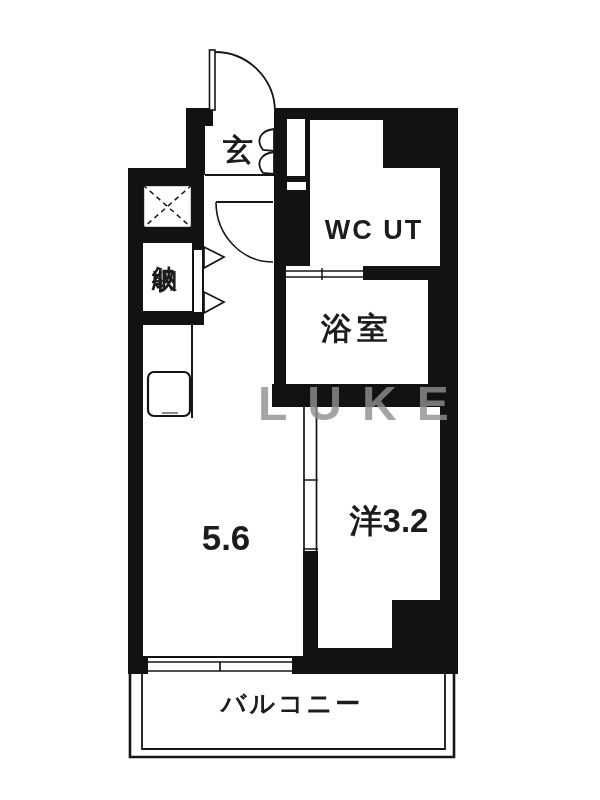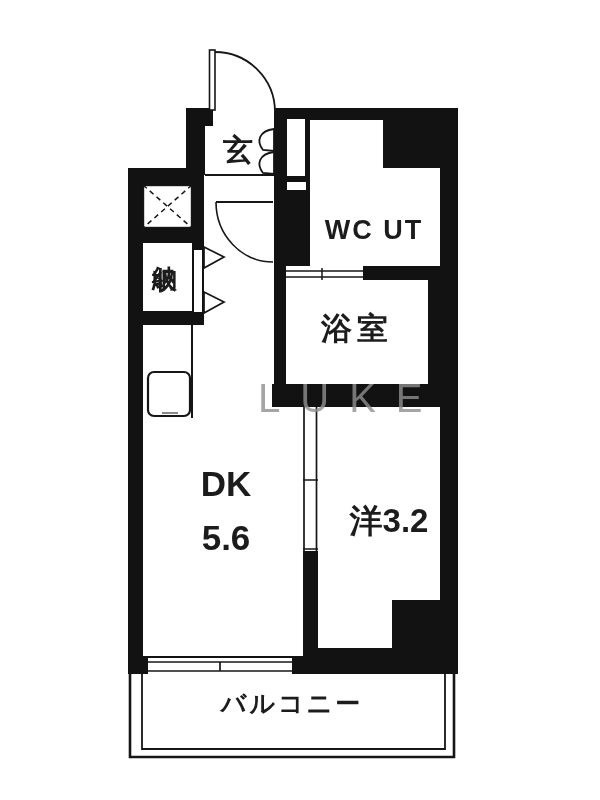--- a/index.html
+++ b/index.html
@@ -6,22 +6,22 @@
   .stage{position:relative;width:600px;height:800px;background:#ffffff;overflow:hidden;
          font-family:"Liberation Sans","DejaVu Sans",sans-serif;}
   .plan{position:absolute;inset:0;}
   .w{position:absolute;background:#121212;}
   .r{position:absolute;background:#ffffff;}
   svg.ov{position:absolute;left:0;top:0;width:600px;height:800px;pointer-events:none;}
   .lbl{position:absolute;color:#1c1c1c;font-weight:bold;text-align:center;line-height:1.05;
        white-space:nowrap;}
   .lbl-v{position:absolute;color:#1c1c1c;font-weight:bold;writing-mode:vertical-rl;
          text-orientation:upright;line-height:1;}
-  .wm{position:absolute;color:#8f8f8f;opacity:.8;font-weight:normal;letter-spacing:20px;
-      font-size:40px;z-index:9;}
+  .wm{position:absolute;color:#8f8f8f;opacity:.8;font-weight:bold;letter-spacing:20px;
+      font-size:48px;z-index:9;}
 </style>
 </head>
 <body>
 
 <div class="stage">
   <div class="plan">
 
     <div class="w" style="left:186px;top:108px;width:27px;height:18px"></div>
     <div class="w" style="left:277px;top:108px;width:163px;height:18px"></div>
     <div class="w" style="left:440px;top:108px;width:18px;height:564px"></div>
@@ -117,20 +117,19 @@
           <path d="M130,673 V757 H454 V673" stroke-width="2.6"></path>
           <path d="M142,674 V749 H445 V674" stroke-width="1.8"></path>
         </g>
       </g>
     </svg>
 
     <div class="lbl" style="left:206px;top:134px;width:64px;font-size:30px">玄</div>
     <div class="lbl" style="left:286px;top:313px;width:142px;font-size:31px;letter-spacing:5px">浴室</div>
     <div class="lbl" style="left:308px;top:216px;width:132px;font-size:27px;letter-spacing:2px">WC UT</div>
     <div class="lbl-v" style="left:152px;top:246px;height:70px;font-size:25px">収納</div>
-    <div class="lbl" style="left:171px;top:466px;width:110px;font-size:35px">DK</div>
     <div class="lbl" style="left:171px;top:520px;width:110px;font-size:35px">5.6</div>
     <div class="lbl" style="left:318px;top:504px;width:142px;font-size:33px">洋3.2</div>
     <div class="lbl" style="left:137px;top:690px;width:310px;font-size:25px;letter-spacing:3px">バルコニー</div>
 
     <div class="wm" style="left:258px;top:376px">LUKE</div>
   </div>
 </div>
 
 </body></html>

